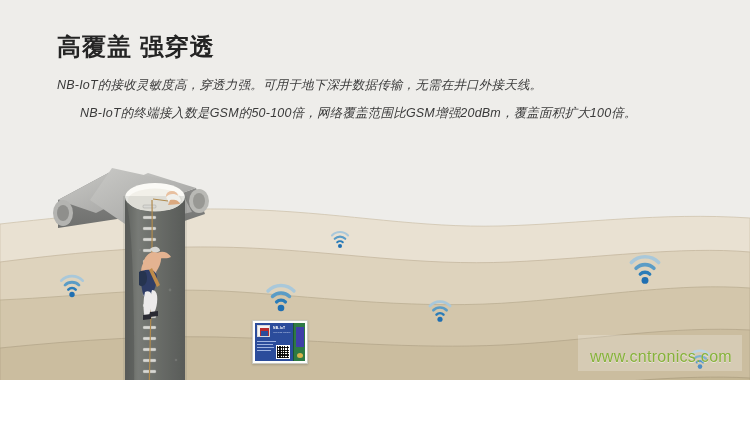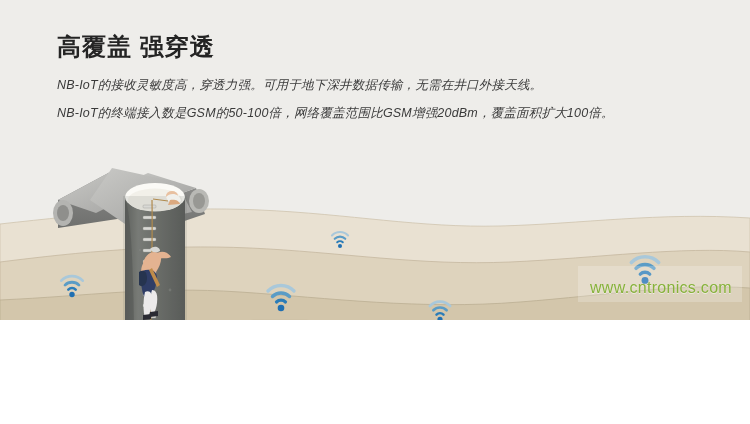--- a/index.html
+++ b/index.html
@@ -3,21 +3,21 @@
 <meta charset="utf-8">
 <style>
   * { margin:0; padding:0; box-sizing:border-box; }
   html, body {
     width:750px; height:424px;
     overflow:hidden;
     font-family:"Liberation Sans","DejaVu Sans",sans-serif;
   }
   #slide {
     position:relative;
-    width:750px; height:320px;
+    width:750px; height:380px;
     background:#eeedea;
     overflow:hidden;
   }
 
   
   #text-block {
     position:absolute;
     left:57px; top:32px;
     width:660px;
     z-index:60;
@@ -31,21 +31,21 @@
     white-space:nowrap;
   }
   .body-line {
     font-size:12.5px;
     color:#3a3a3a;
     line-height:1.6;
     white-space:nowrap;
     letter-spacing:0.2px;
   }
   #body-lines { margin-top:13px;font-style:italic; }
-  #body-lines .body-line + .body-line { margin-top:8px; }
+  #body-lines .body-line + .body-line { margin-top:8px;margin-left:23px; }
 
   
   #scene {
     position:absolute;
     left:0; top:0;
     width:750px; height:424px;
     z-index:10;
   }
   #scene svg { display:block; width:750px; height:424px; }
 
@@ -139,21 +139,21 @@
   #mod-pad {
     position:absolute; left:3px; bottom:3px;
     width:6px; height:5px;
     border-radius:50%;
     background:#d8b24a;
   }
 
   
   #watermark {
     position:absolute;
-    right:8px; bottom:18px;
+    right:8px; bottom:9px;
     z-index:70;
     padding:13px 10px 5px 12px;
     background:rgba(255,255,255,0.22);
   }
   #watermark-text {
     font-size:16px;
     color:#86b23a;
     letter-spacing:0.3px;
     white-space:nowrap;
     text-shadow:0 1px 0 rgba(255,255,255,0.5);

